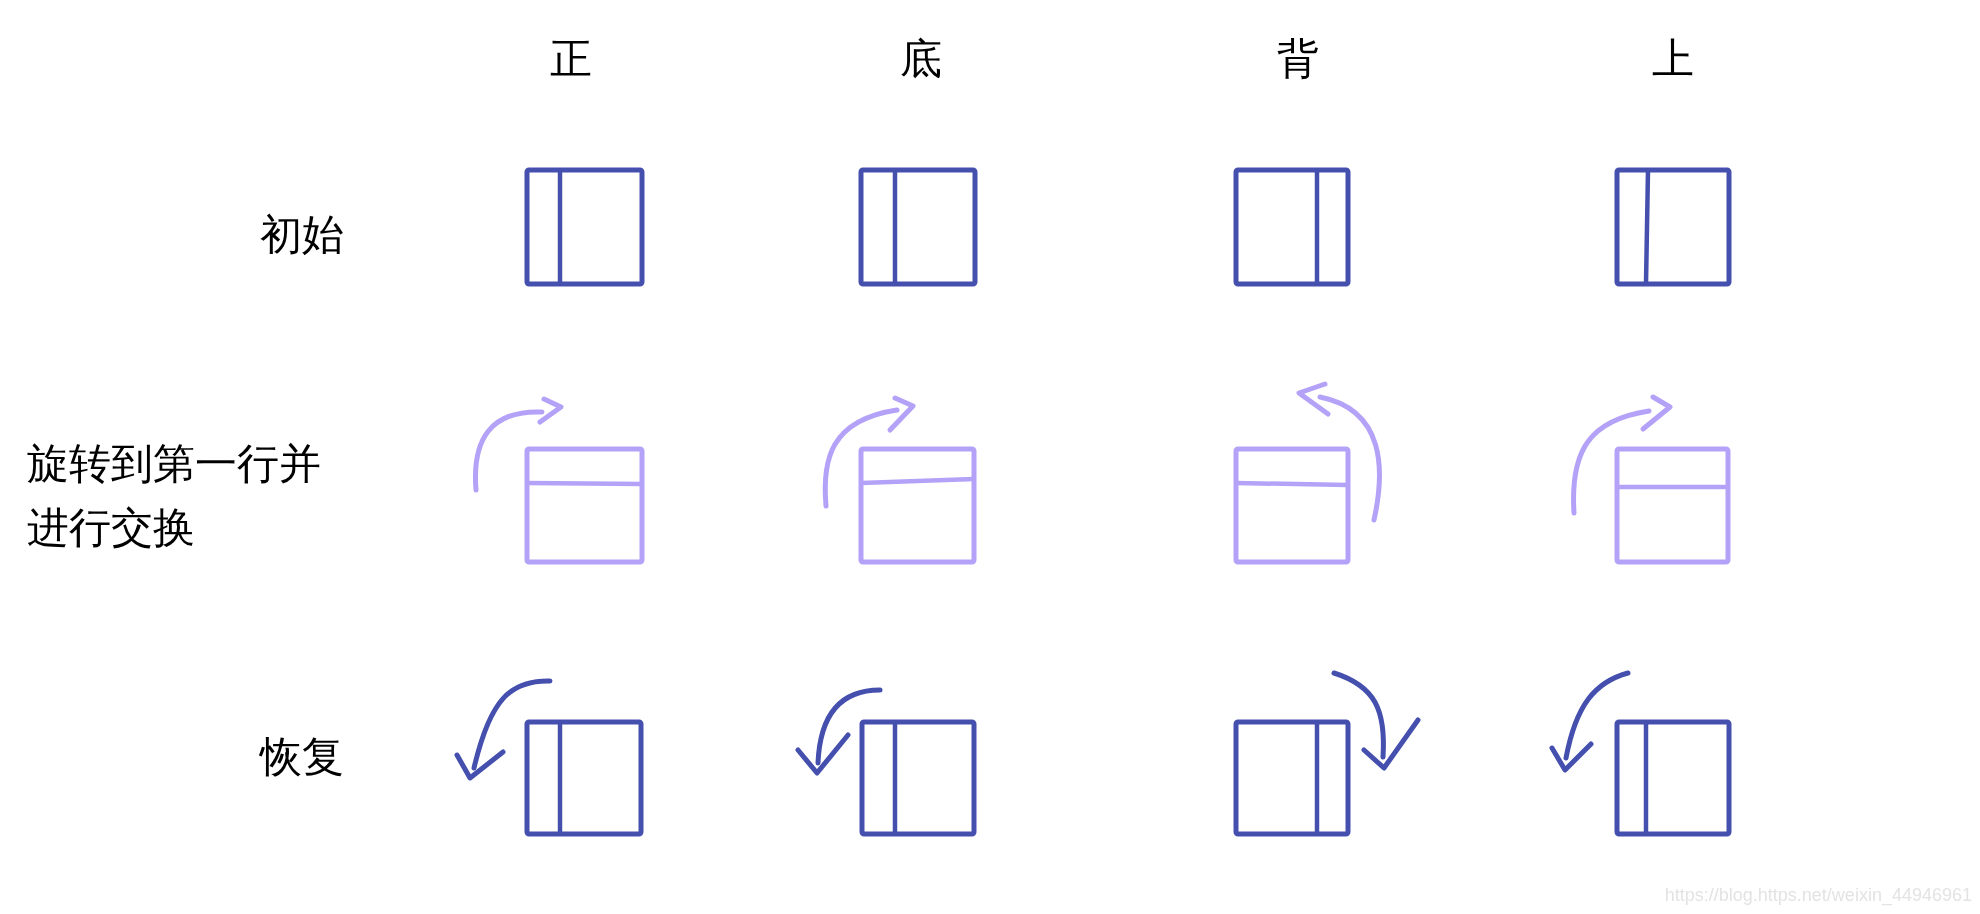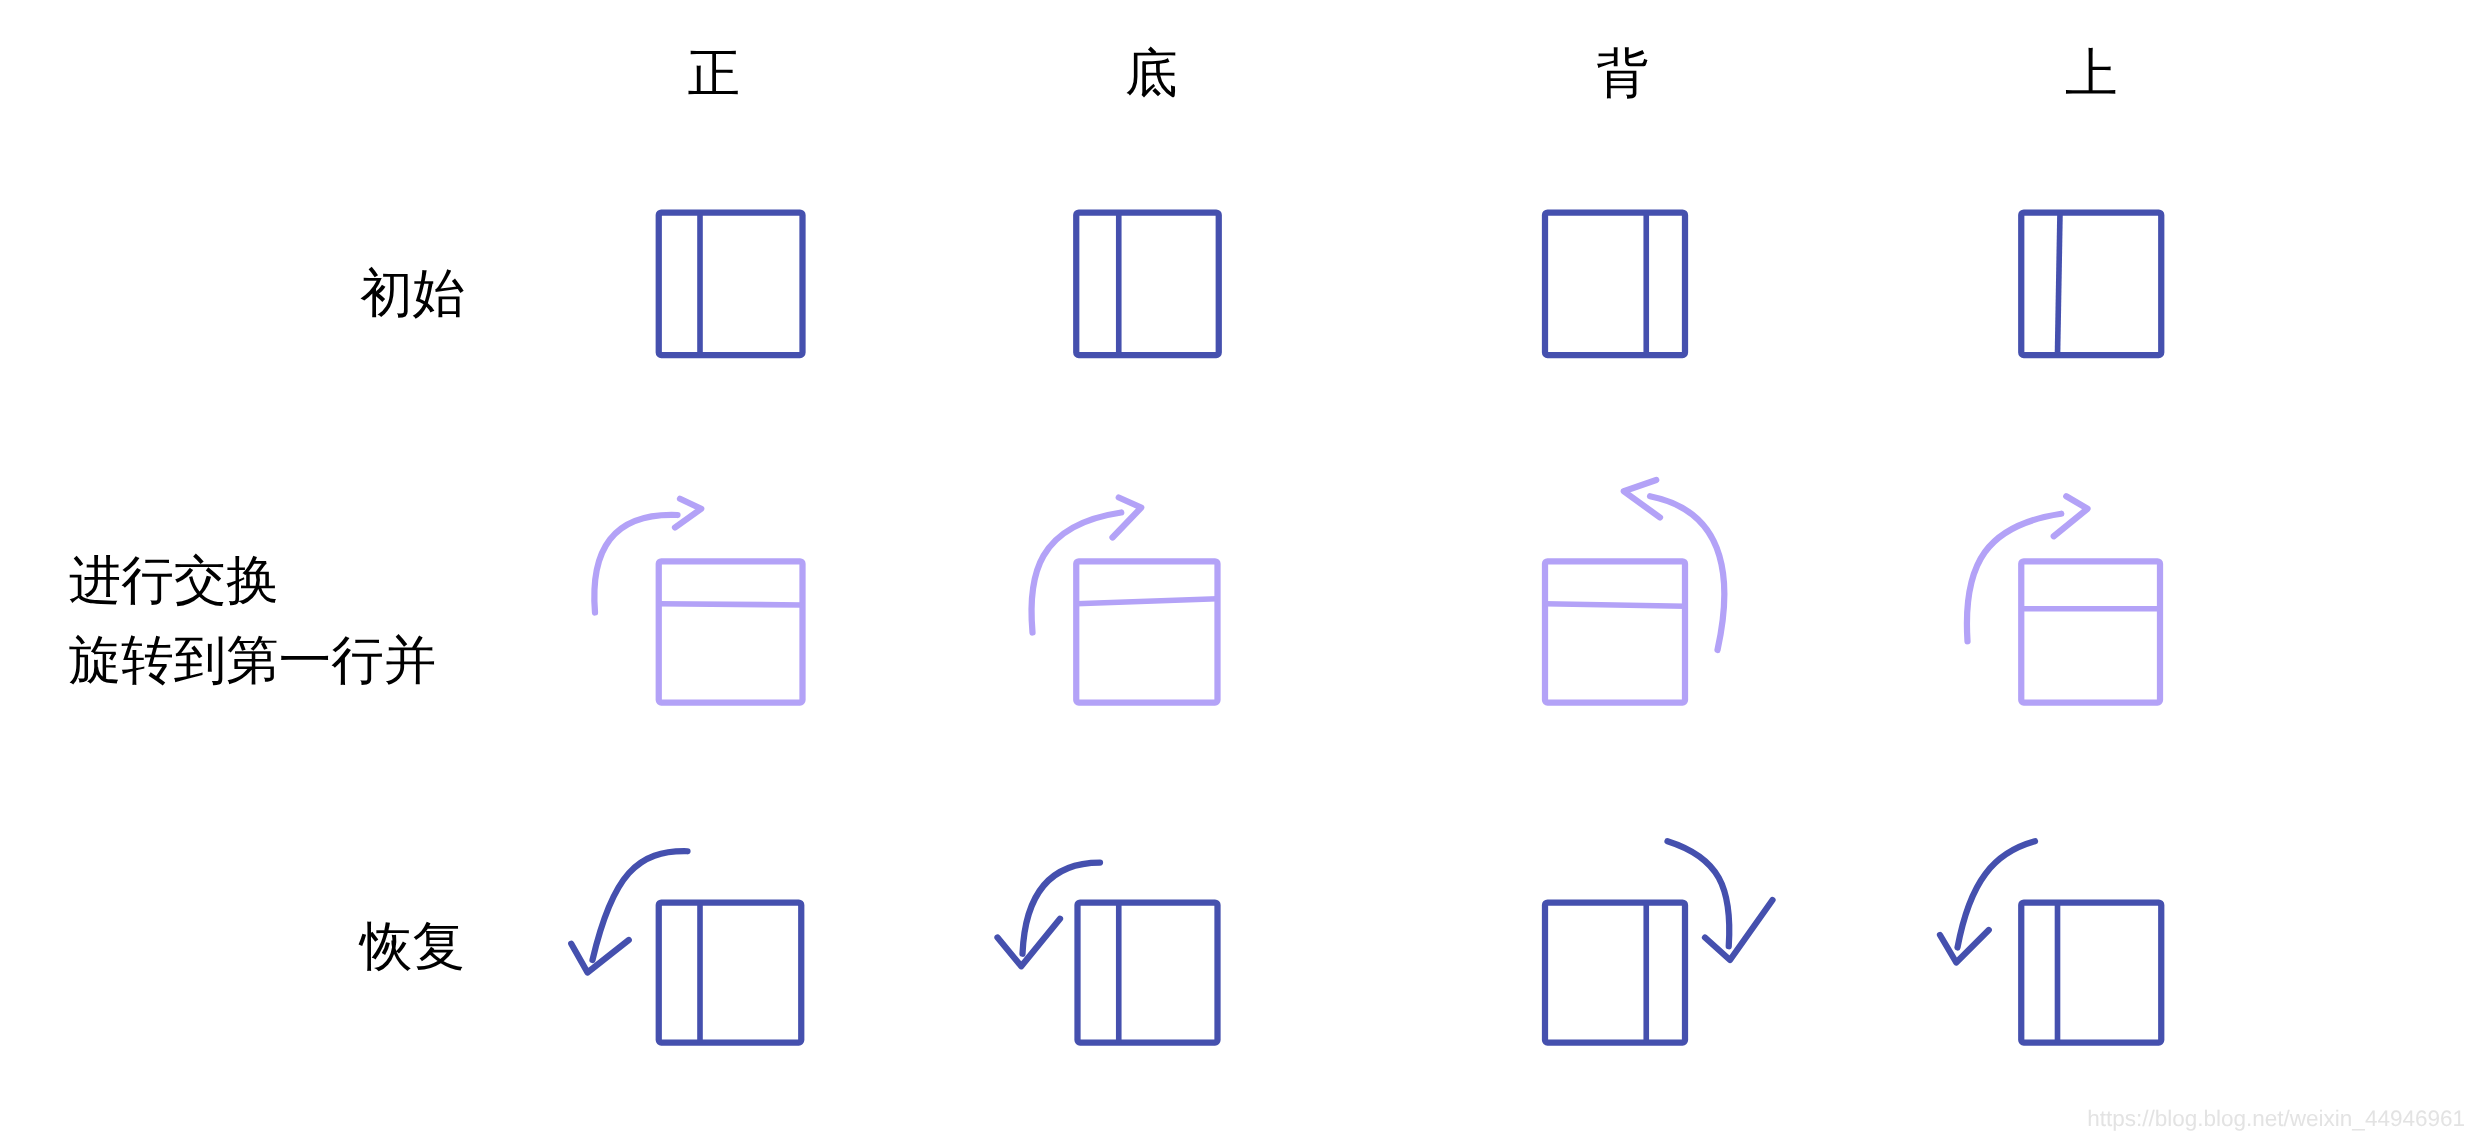--- a/index.html
+++ b/index.html
@@ -1,37 +1,37 @@
 <!DOCTYPE html>
 <html><head>
 <meta charset="utf-8">
 <style>
   html, body { margin: 0; padding: 0; background: #ffffff; }
   body { width: 1980px; height: 914px; position: relative; overflow: hidden;
          font-family: "DejaVu Sans", "Liberation Sans", sans-serif; color: #000; }
   .col-head { position: absolute; top: 33px; font-size: 42px; line-height: 52px; width: 60px; text-align: center; }
-  .row-label { position: absolute; font-size: 42px; line-height: 64px; margin-left: 28px; }
+  .row-label { position: absolute; font-size: 42px; line-height: 64px; }
   .row-label.right { text-align: right; width: 320px; left: 24px; }
   .row-label.left { left: 27px; width: 360px; }
   svg.diagram { position: absolute; left: 0; top: 0; }
   .watermark { position: absolute; right: 8px; bottom: 8px; font-size: 18px; color: #e3e3e3;
                font-family: "Liberation Sans", sans-serif; }
 </style>
 </head>
 <body>
 
 <div class="col-head" style="left:541px;">正</div>
 <div class="col-head" style="left:891px;">底</div>
 <div class="col-head" style="left:1268px;">背</div>
 <div class="col-head" style="left:1643px;">上</div>
 
 <div class="row-label right" style="top:203px;">初始</div>
 <div class="row-label left" style="top:432px;">
+  <div>旋转到第一行并</div>
   <div>进行交换</div>
-  <div>旋转到第一行并</div>
 </div>
 <div class="row-label right" style="top:725px;text-align:right;">恢复</div>
 
 <svg class="diagram" width="1980" height="914" viewBox="0 0 1980 914" xmlns="http://www.w3.org/2000/svg">
   <g id="g-initial">
       <g>
         <rect x="527" y="170" width="115" height="114" rx="2" fill="none" stroke="#4550AE" stroke-width="5" stroke-linejoin="round"></rect>
         <line x1="560" y1="170" x2="560" y2="284" stroke="#4550AE" stroke-width="4.5"></line>
       </g>
       <g>
@@ -110,13 +110,13 @@
         <rect x="1617" y="722" width="112" height="112" rx="2" fill="none" stroke="#4550AE" stroke-width="5" stroke-linejoin="round"></rect>
         <line x1="1646" y1="722" x2="1646" y2="834" stroke="#4550AE" stroke-width="4.5"></line>
         <g>
           <path d="M1628 673 C1595 682 1576 705 1566 758" fill="none" stroke="#4550AE" stroke-width="5" stroke-linecap="round"></path>
           <path d="M1552 748 L1565 770 L1591 744" fill="none" stroke="#4550AE" stroke-width="5" stroke-linecap="round" stroke-linejoin="round"></path>
         </g>
       </g>
     </g>
 </svg>
 
-<div class="watermark">https://blog.blog.net/weixin_44946961</div>
+<div class="watermark">https://blog.https.net/weixin_44946961</div>
 
 </body></html>

